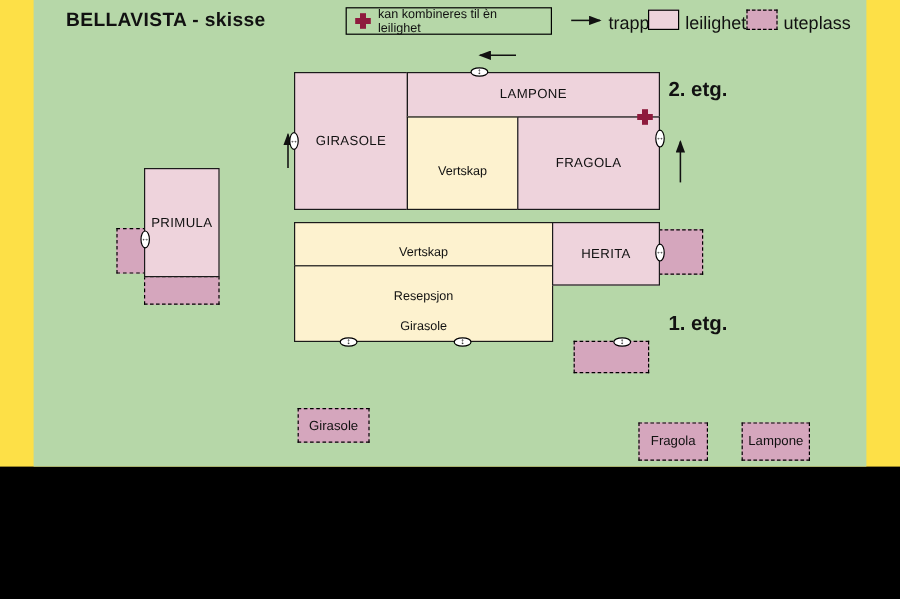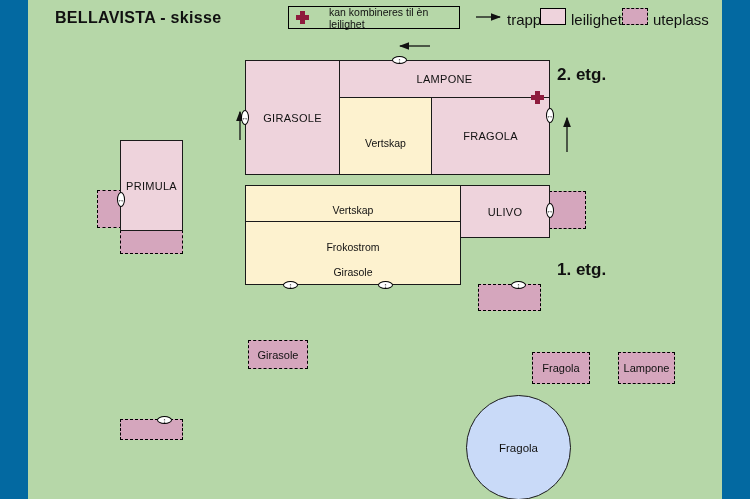--- a/index.html
+++ b/index.html
@@ -1,25 +1,25 @@
 <!DOCTYPE html>
 <html style="--background: #b6d7a8; --apartment: #eed3dc; --terrace: #d5a6bd; --service: #fdf2cf; --pool: #c9daf8; --cross: #8e1b3d;"><head>
 <meta charset="utf-8">
 <style>
   html,body { margin:0; padding:0; background:#000; }
   .stage {
-    position:relative; width:750px; height:499px; overflow:hidden;
-    background:#0369a1; font-family:"Liberation Sans","DejaVu Sans",sans-serif; color:#111;
+    position:relative; width:750px; height:389px; overflow:hidden;
+    background:#fde047; font-family:"Liberation Sans","DejaVu Sans",sans-serif; color:#111;
   }
   .bg { position:absolute; left:28px; top:0; width:694px; height:499px; background:var(--background,#b6d7a8); }
   .title { position:absolute; left:55px; top:9px; font-size:16px; font-weight:bold; letter-spacing:.3px; z-index:3; }
 
   
   .legend-box { position:absolute; left:288px; top:6px; width:172px; height:23px; border:1px solid #000;
-    box-sizing:border-box; display:flex; align-items:center; gap:20px; padding:0 7px; font-size:10.5px; z-index:3; }
+    box-sizing:border-box; display:flex; align-items:center; gap:6px; padding:0 7px; font-size:10.5px; z-index:3; }
   .legend-label { position:absolute; font-size:15px; z-index:3; }
   .swatch { position:absolute; width:26px; height:17px; box-sizing:border-box; z-index:3; }
   .swatch.apt { background:var(--apartment,#eed3dc); border:1px solid #000; }
   .swatch.ter { background:var(--terrace,#d5a6bd); border:1px dashed #000; }
 
   
   .building { position:absolute; z-index:2; }
   .room { position:absolute; border:1px solid #1a1a1a; box-sizing:border-box;
     display:flex; flex-direction:column; align-items:center; justify-content:center; text-align:center; }
   .apartment { background:var(--apartment,#eed3dc); }
@@ -94,25 +94,25 @@
   <span class="floor-label" style="left:557px;top:65px">2. etg.</span>
   <span class="cross abs" style="left:531px;top:91px"></span>
 
   <div class="terrace" style="left:549px;top:191px;width:37px;height:38px"></div>
   <div class="terrace" style="left:478px;top:284px;width:63px;height:27px"></div>
   <div class="building" style="left:245px;top:185px;width:305px;height:100px">
     <div class="room service" style="left:0;top:0;width:216px;height:37px">
       <span class="room-label small">Vertskap</span>
     </div>
     <div class="room service" style="left:0;top:36px;width:216px;height:64px">
-      <span class="room-label small">Frokostrom</span>
+      <span class="room-label small">Resepsjon</span>
       <span class="room-label small">Girasole</span>
     </div>
     <div class="room apartment" style="left:215px;top:0;width:90px;height:53px">
-      <span class="room-label">ULIVO</span>
+      <span class="room-label">HERITA</span>
     </div>
   </div>
   <span class="floor-label" style="left:557px;top:260px">1. etg.</span>
 
   <div class="terrace" style="left:97px;top:190px;width:25px;height:38px"></div>
   <div class="terrace" style="left:120px;top:230px;width:63px;height:24px"></div>
   <div class="building room apartment" style="left:120px;top:140px;width:63px;height:91px">
     <span class="room-label">PRIMULA</span>
   </div>
 

